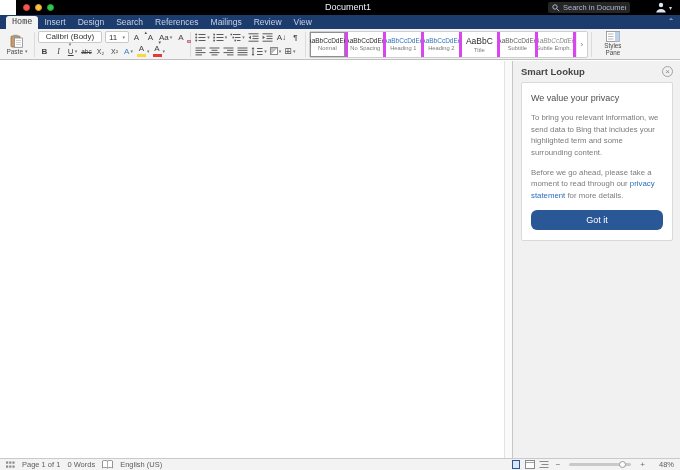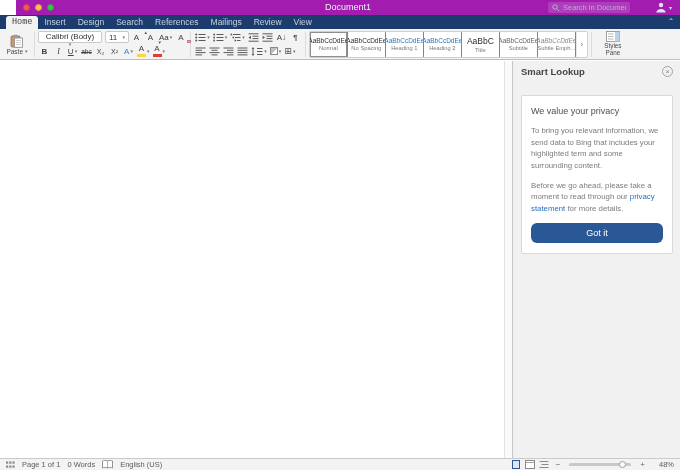--- a/index.html
+++ b/index.html
@@ -1,21 +1,21 @@
 <!DOCTYPE html>
 <html><head>
 <meta charset="utf-8">
 <style>
   * { box-sizing: border-box; margin: 0; padding: 0; }
   html, body { width: 680px; height: 470px; }
   body { font-family: "Liberation Sans", "DejaVu Sans", sans-serif; background: #e8e8e8; }
   .window { position: relative; width: 680px; height: 470px; overflow: hidden; background: #fff; }
 
   
-  .titlebar { position: absolute; top: 0; left: 16px; right: 0; height: 15px; background: #a21caf; z-index: 6; }
+  .titlebar { position: absolute; top: 0; left: 16px; right: 0; height: 15px; background: #000000; z-index: 6; }
   .traffic { position: absolute; left: 7px; top: 4px; display: flex; gap: 5px; z-index: 2; }
   .tl { width: 7px; height: 7px; border-radius: 50%; display: inline-block; }
   .tl-red { background: #fc5652; border: 1px solid #d94542; }
   .tl-yellow { background: #fdbe41; border: 1px solid #d8a135; }
   .tl-green { background: #34c84a; border: 1px solid #27a53a; }
   .doc-title { position: absolute; left: 0; right: 0; top: 0; height: 15px; line-height: 15px; text-align: center; color: #edf1f8; font-size: 9px; }
   .searchbox { position: absolute; right: 50px; top: 2px; width: 82px; height: 11px; background: rgba(255,255,255,0.15); border-radius: 2px; display: flex; align-items: center; gap: 3px; padding: 0 4px; z-index: 2; }
   .search-ph { color: #a9b6cd; font-size: 7.5px; white-space: nowrap; overflow: hidden; }
   .account { position: absolute; right: 8px; top: 2px; display: flex; align-items: center; gap: 2px; z-index: 2; }
   .acc-caret { color: #cdd7e8; font-size: 6px; }
@@ -50,40 +50,40 @@
   .eraser { width: 4px; height: 3px; background: #f4a6b8; border: 0.5px solid #c27b8e; position: absolute; right: -4px; bottom: 0; }
   .apair { display: flex; flex-direction: column; align-items: center; line-height: 1; }
   .apair .bar { width: 9px; height: 2.5px; margin-top: 1px; }
   .bar-yellow { background: #f7d842; }
   .bar-red { background: #e03c31; }
   .fx { color: #3b7fd0; }
   .swatch { width: 8px; height: 8px; border: 1px solid #8a8a8a; background: linear-gradient(135deg, #bfbfbf 50%, #fff 50%); }
   .borders-glyph { font-size: 9px; color: #4f4f4f; }
 
   .gallery { display: flex; align-items: stretch; background: #fff; border: 1px solid #cfcfcf; border-radius: 2px; height: 27px; flex: none; }
-  .stylebox { width: 38px; display: flex; flex-direction: column; align-items: center; justify-content: center; border-right: 1px solid #d946ef; gap: 1px; overflow: hidden; }
+  .stylebox { width: 38px; display: flex; flex-direction: column; align-items: center; justify-content: center; border-right: 3px solid #d946ef; gap: 1px; overflow: hidden; }
   .stylebox.selected { box-shadow: inset 0 0 0 1px #8f8f8f; }
   .prev { font-size: 6.5px; color: #2b2b2b; white-space: nowrap; }
   .prev-heading { color: #2e74b5; }
   .prev-title { font-size: 8.5px; }
   .prev-subtitle { color: #5f5f5f; }
   .prev-subtle { color: #8a8a8a; font-style: italic; }
   .lbl { font-size: 5.8px; color: #7a7a7a; white-space: nowrap; }
   .gallery-more { width: 11px; display: flex; align-items: center; justify-content: center; border-left: 1px solid #e8e8e8; color: #777; font-size: 8px; }
   .styles-pane { display: flex; flex-direction: column; align-items: center; width: 36px; gap: 1px; }
   .sp-lbl { font-size: 6.3px; color: #4a4a4a; text-align: center; line-height: 1.1; width: 28px; }
 
   
   .page { position: absolute; top: 61px; left: 0; width: 504px; bottom: 12px; background: #fff; }
   .vscroll { position: absolute; top: 61px; left: 504px; width: 8px; bottom: 12px; background: #fafafa; border-left: 1px solid #e2e2e2; }
   .pane { position: absolute; top: 61px; left: 512px; right: 0; bottom: 12px; background: #f1f1f1; border-left: 1px solid #c6c6c6; }
   .pane-head { display: flex; align-items: flex-end; justify-content: space-between; padding: 5px 7px 5px 8px; }
   .pane-title { font-size: 9.5px; font-weight: bold; color: #454545; }
   .pane-close { width: 11px; height: 11px; border: 1px solid #a3a3a3; border-radius: 50%; color: #8b8b8b; font-size: 8px; line-height: 9px; text-align: center; flex: none; }
-  .card { margin: 13px 7px 0 8px; background: #fff; border: 1px solid #d9d9d9; border-radius: 2px; padding: 10px 9px; }
+  .card { margin: 0 7px 0 8px; background: #fff; border: 1px solid #d9d9d9; border-radius: 2px; padding: 10px 9px; }
   .card-h { font-size: 9px; color: #4f4f4f; margin-bottom: 9px; }
   .card p { font-size: 7.8px; line-height: 1.5; color: #7b7b7b; margin-bottom: 8px; }
   .card a { color: #2a6dbc; text-decoration: none; }
   .gotit { display: block; width: 100%; height: 20px; background: #2a5796; border: none; border-radius: 6px; color: #fff; font-size: 9px; font-family: inherit; margin-top: 2px; cursor: pointer; }
 
   
   .statusbar { position: absolute; left: 0; right: 0; bottom: 0; height: 12px; background: #f3f3f3; border-top: 1px solid #c9c9c9; display: flex; align-items: center; padding: 0 6px; gap: 7px; font-size: 7.5px; color: #5d5d5d; z-index: 5; }
   .sb-flex { flex: 1; }
   .sb-icons { display: flex; align-items: center; gap: 4px; }
   .zoom-slider { width: 62px; height: 3px; background: #c9c9c9; border-radius: 2px; position: relative; margin: 0 2px; }

